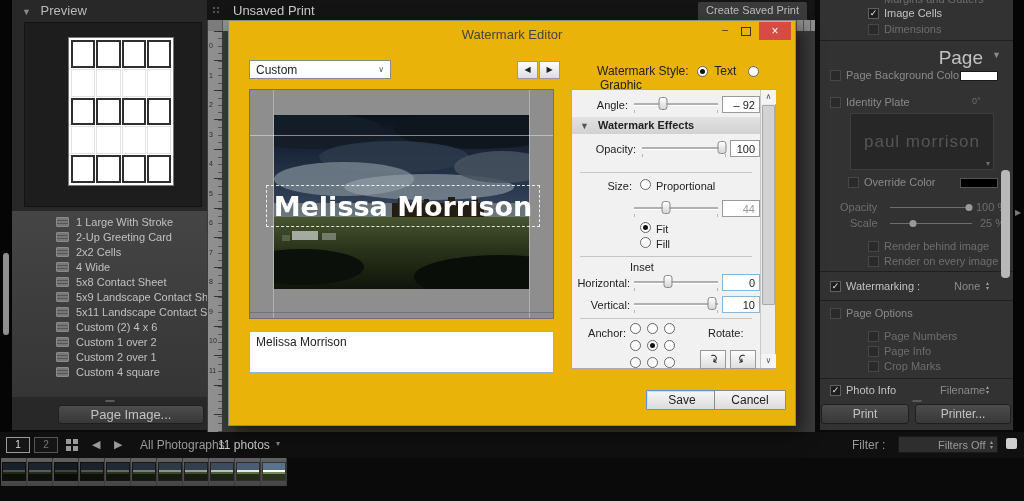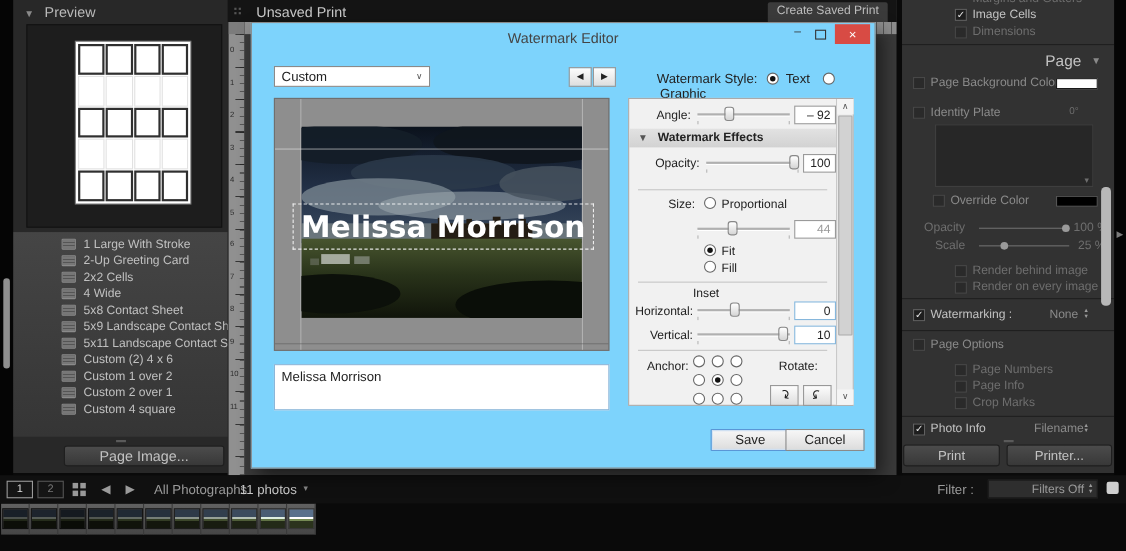--- a/index.html
+++ b/index.html
@@ -58,21 +58,21 @@
   #toolbar{position:absolute;left:0;top:432px;width:1024px;height:26px;background:#101010;color:#9a9a9a;font-size:12px;}
   .winbtn{position:absolute;top:5px;width:22px;height:14px;border:1px solid #9a9a9a;background:#151515;text-align:center;font-size:10px;line-height:14px;color:#ddd;}
   .winbtn.off{border-color:#555;color:#777;}
   .gridicon{position:absolute;width:5px;height:5px;background:#999;box-shadow:7px 0 #999,0 7px #999,7px 7px #999;}
   #filmstrip-bg{position:absolute;left:0;top:458px;width:1024px;height:43px;background:#0a0a0a;}
   #filmstrip-strip{position:absolute;left:1px;top:0;height:28px;display:flex;background:linear-gradient(#616161,#454545);}
   .fcell{width:26px;height:28px;border-right:1px solid #3a3a3a;box-sizing:border-box;display:flex;justify-content:center;}
   .fthumb{width:22px;height:17px;margin-top:4px;border:1px solid #1c1c1c;
           background:linear-gradient(#2e3a48 0 40%,#8b948c 40% 52%,#3c472b 52% 62%,#161a0f 62% 100%);}
   
-  #dialog{position:absolute;left:228px;top:20px;width:568px;height:406px;background:#7dd3fc;border:1px solid #8a8a8a;
+  #dialog{position:absolute;left:228px;top:20px;width:568px;height:406px;background:#eab308;border:1px solid #8a8a8a;
           box-sizing:border-box;box-shadow:6px 8px 16px rgba(0,0,0,.55);font-size:11px;color:#222;}
   #dlg-title{position:absolute;left:0;right:0;top:6px;text-align:center;font-size:13px;color:#444;}
   .dwin{position:absolute;top:2px;height:16px;text-align:center;color:#333;}
   #dlg-close{position:absolute;left:530px;top:1px;width:32px;height:18px;background:#d84b44;color:#fff;
              text-align:center;font-size:12px;line-height:18px;}
   .select{position:absolute;background:#fff;border:1px solid #8a8a8a;box-sizing:border-box;display:flex;align-items:center;padding:0 6px;justify-content:space-between;font-size:12px;}
   .navbtn{position:absolute;width:21px;height:18px;background:linear-gradient(#fdfdfd,#dedede);border:1px solid #999;
           box-sizing:border-box;text-align:center;font-size:8px;line-height:16px;color:#222;}
   .radio{display:inline-block;width:11px;height:11px;border:1px solid #666;border-radius:50%;background:#fff;position:relative;box-sizing:border-box;vertical-align:-2px;}
   .radio.sel::after{content:"";position:absolute;left:2px;top:2px;width:5px;height:5px;border-radius:50%;background:#111;}
@@ -225,31 +225,32 @@
   </div>
 
   <div id="right-panel">
     <span class="rlbl dim2" style="left:64px;top:-7px;">Margins and Gutters</span>
     <span class="cb" style="left:48px;top:8px;"><span>✓</span></span>
     <span class="rlbl bright" style="left:64px;top:7px;">Image Cells</span>
     <span class="cb dim" style="left:48px;top:24px;"></span>
     <span class="rlbl dim2" style="left:64px;top:23px;">Dimensions</span>
 
     <div class="rline" style="top:40px;"></div>
-    <span class="rlbl bright" style="right:30px;top:47px;font-size:14px;">Page</span>
+    <span class="rlbl bright" style="right:30px;top:47px;font-size:19px;">Page</span>
     <span class="rlbl" style="right:12px;top:50px;font-size:9px;">▼</span>
 
     <span class="cb dim" style="left:10px;top:70px;"></span>
     <span class="rlbl" style="left:26px;top:69px;">Page Background Color</span>
     <span class="swatch" style="left:140px;top:71px;background:#fff;"></span>
 
     <span class="cb dim" style="left:10px;top:97px;"></span>
     <span class="rlbl" style="left:26px;top:96px;">Identity Plate</span>
     <span class="rlbl dim2" style="left:152px;top:96px;font-size:9px;">0°</span>
     <div id="id-plate">
+      <span class="txt">paul morrison</span>
       <span class="rlbl dim2" style="right:3px;bottom:1px;font-size:8px;position:absolute;">▾</span>
     </div>
     <span class="cb dim" style="left:28px;top:177px;"></span>
     <span class="rlbl" style="left:44px;top:176px;">Override Color</span>
     <span class="swatch" style="left:140px;top:178px;background:#000;border-color:#555;"></span>
 
     <span class="rlbl dim2" style="left:20px;top:201px;">Opacity</span>
     <div class="rsl-track" style="left:70px;top:207px;width:82px;">
       <div class="rsl-thumb" style="left: 96%;"></div>
     </div>

